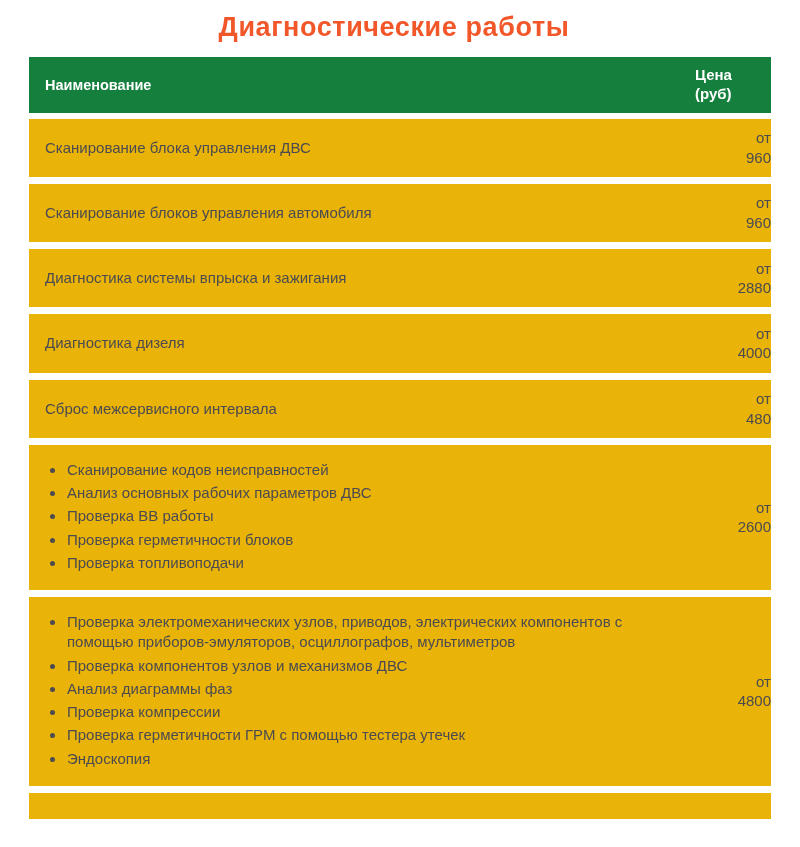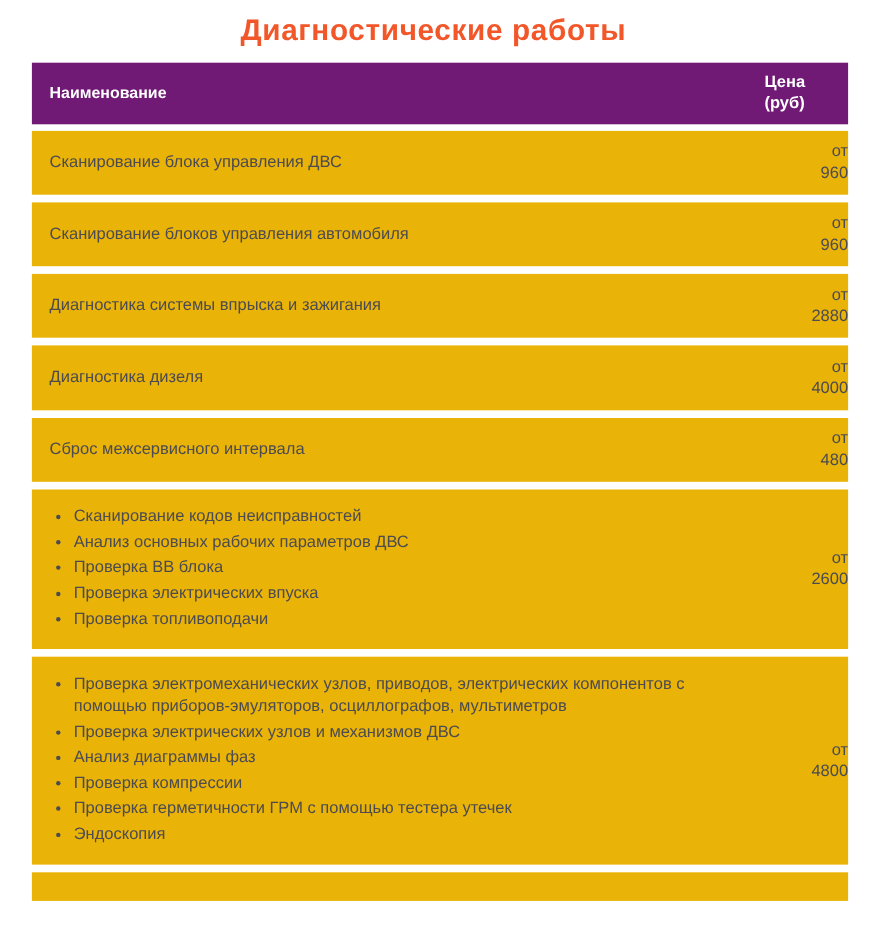--- a/index.html
+++ b/index.html
@@ -22,21 +22,21 @@
     font-weight: bold;
     letter-spacing: 0.6px;
     padding: 4px 12px 14px 0;
   }
   .pricing-table {
     width: 742px;
     margin: 0 auto;
   }
   .thead {
     display: flex;
-    background: #701a75;
+    background: #15803d;
     color: #ffffff;
     margin-bottom: 6px;
   }
   .thead .cell-name {
     flex: 1;
     padding: 16px 16px;
     font-size: 14.5px;
     font-weight: bold;
     display: flex;
     align-items: center;
@@ -146,36 +146,36 @@
         <span class="price-prefix">от</span>
         <span class="price-value">480</span>
       </div>
     </div>
 
     <div class="row list-row">
       <div class="cell-name">
         <ul class="bullet-list">
           <li>Сканирование кодов неисправностей</li>
           <li>Анализ основных рабочих параметров ДВС</li>
-          <li>Проверка ВВ блока</li>
-          <li>Проверка электрических впуска</li>
+          <li>Проверка ВВ работы</li>
+          <li>Проверка герметичности блоков</li>
           <li>Проверка топливоподачи</li>
         </ul>
       </div>
       <div class="cell-price">
         <span class="price-prefix">от</span>
         <span class="price-value">2600</span>
       </div>
     </div>
 
     <div class="row list-row">
       <div class="cell-name">
         <ul class="bullet-list">
           <li>Проверка электромеханических узлов, приводов, электрических компонентов с помощью приборов-эмуляторов, осциллографов, мультиметров</li>
-          <li>Проверка электрических узлов и механизмов ДВС</li>
+          <li>Проверка компонентов узлов и механизмов ДВС</li>
           <li>Анализ диаграммы фаз</li>
           <li>Проверка компрессии</li>
           <li>Проверка герметичности ГРМ с помощью тестера утечек</li>
           <li>Эндоскопия</li>
         </ul>
       </div>
       <div class="cell-price">
         <span class="price-prefix">от</span>
         <span class="price-value">4800</span>
       </div>

